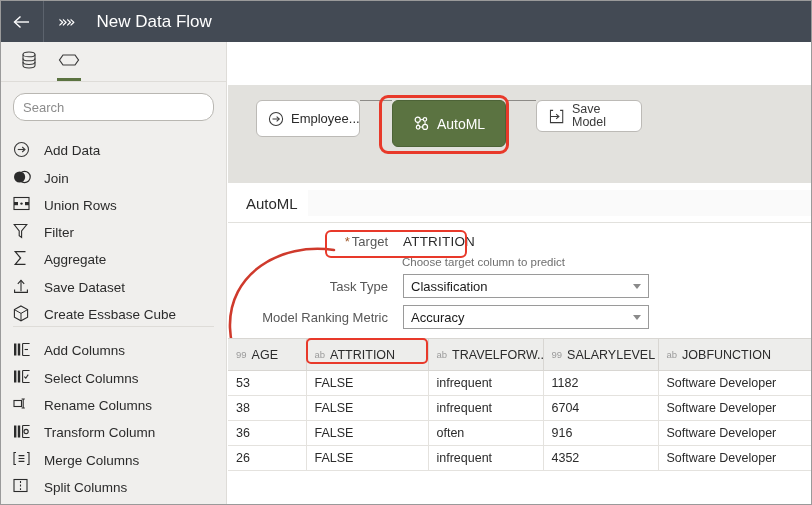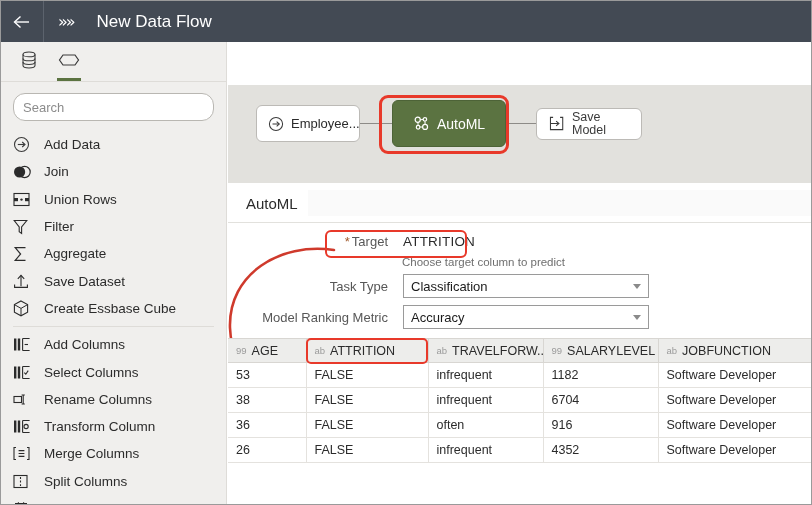--- a/index.html
+++ b/index.html
@@ -78,21 +78,21 @@
     padding: 0 9px;
     font-family: "Liberation Sans", sans-serif;
     outline: none;
   }
   .sb-search::placeholder { color: #8c8c8c; }
   .sb-list {
     padding-top: 4px;
   }
   .sb-item {
     height: 27.3px;
-    display: flex; align-items: center;
+    display: flex; align-items: flex-end;
     padding-left: 12px;
     cursor: pointer;
     color: #2b2b2b; font-size: 13.5px;
   }
   .sb-ico {
     width: 22px; height: 18px;
     margin-right: 9px;
     display: flex; align-items: center; justify-content: flex-start;
     flex: 0 0 22px;
   }
@@ -111,21 +111,21 @@
     height: 43px; background: #ffffff;
   }
   .canvas {
     position: relative;
     height: 99px;
     background: #e2e1dd;
     border-bottom: 1px solid #ffffff;
   }
   .flow {
     position: absolute; left: 28px; top: 15px;
-    display: flex; align-items: center;
+    display: flex; align-items: flex-start;
   }
   .node {
     background: #ffffff;
     border: 1px solid #bcbab6;
     border-radius: 6px;
     height: 37px;
     display: flex; align-items: center;
     padding: 0 11px;
     font-size: 13px; color: #2b2b2b;
     cursor: pointer;
@@ -238,21 +238,21 @@
   table.grid {
     border-collapse: collapse;
     width: 585px;
     table-layout: fixed;
   }
   table.grid th {
     background: #ededeb;
     border-right: 1px solid #d8d6d2;
     border-bottom: 1px solid #d8d6d2;
     border-top: 1px solid #d8d6d2;
-    height: 24px;
+    height: 32px;
     text-align: left;
     padding: 0 8px;
     font-weight: normal;
     font-size: 12.5px;
     color: #2b2b2b;
     white-space: nowrap;
     overflow: hidden;
   }
   table.grid th .tp {
     font-size: 9.5px; color: #9b9b9b;

